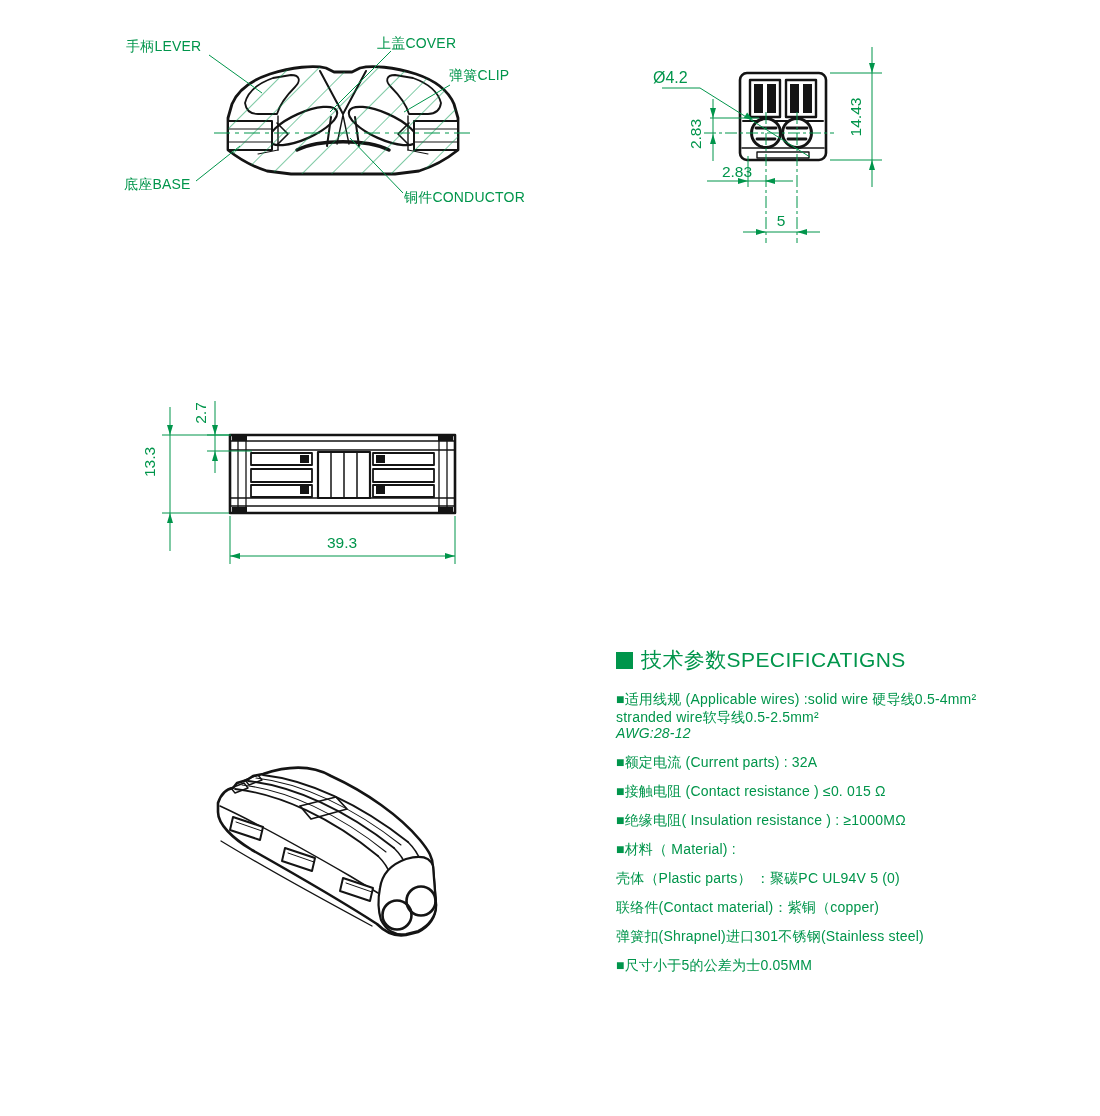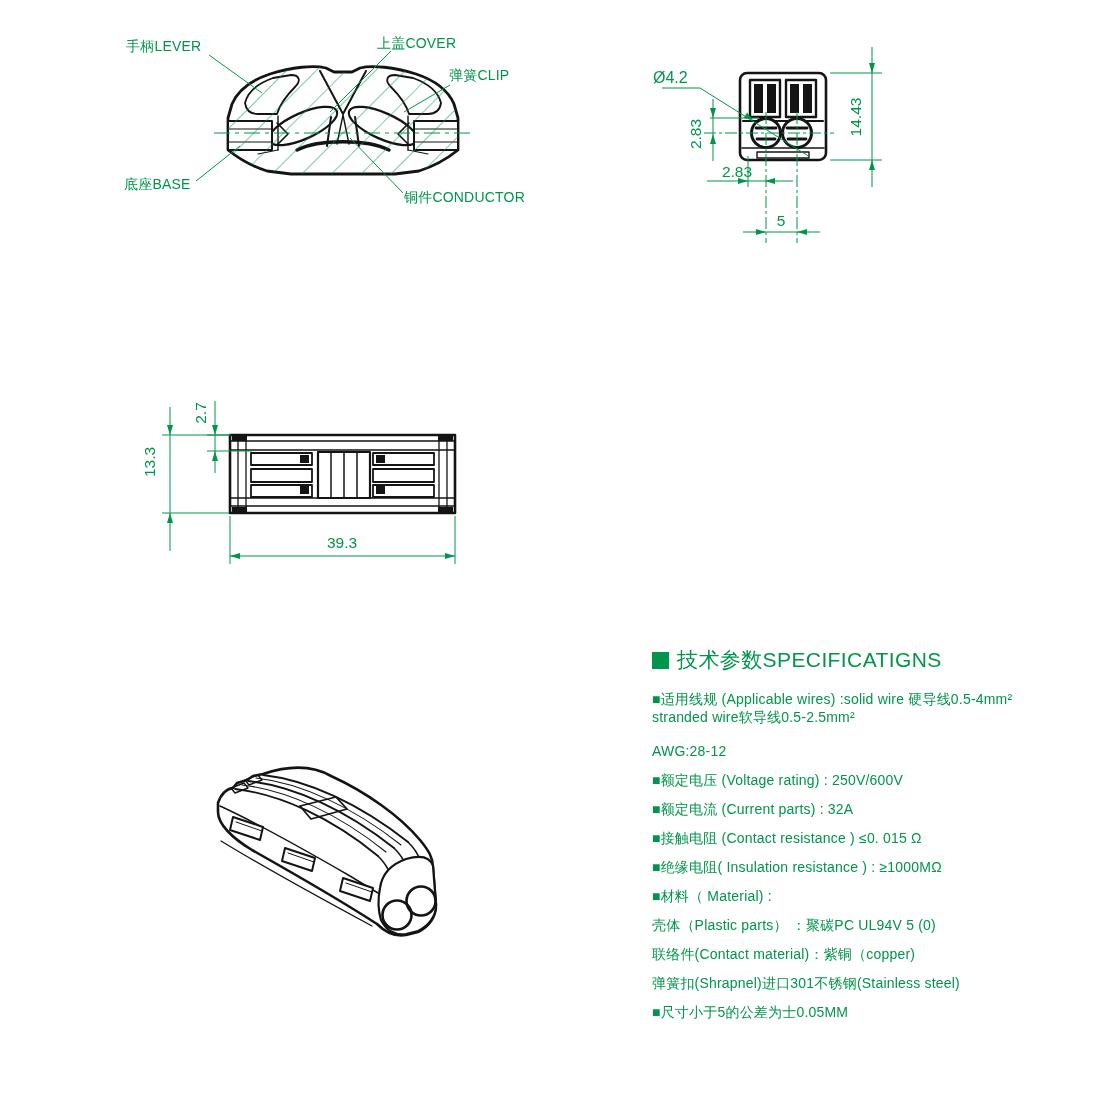--- a/index.html
+++ b/index.html
@@ -11,27 +11,27 @@
   svg.drawing{position:absolute;left:0;top:0;}
   svg text{font-family:"Liberation Sans","DejaVu Sans",sans-serif;}
   .ln{stroke:var(--ink);fill:none;stroke-linecap:round;stroke-linejoin:round;}
   .w{fill:#fff;stroke:var(--ink);stroke-linejoin:round;}
   .dk{fill:var(--ink);stroke:none;}
   .g{stroke:var(--green);fill:none;stroke-width:1;}
   .gf{fill:var(--green);stroke:none;}
   .gt{fill:var(--green);font-size:15.5px;}
   .gt-big{fill:var(--green);font-size:16px;}
   .lbl{fill:var(--green);font-size:14px;letter-spacing:.2px;}
-  .specs{position:absolute;left:652px;top:646px;width:446px;color:var(--green);}
+  .specs{position:absolute;left:616px;top:646px;width:446px;color:var(--green);}
   .specs-title{display:flex;align-items:center;gap:8px;font-size:21px;letter-spacing:.4px;}
   .specs-title .sq{width:17px;height:17px;background:var(--green);flex:0 0 auto;}
   .spec-list{margin-top:18px;}
   .spec-line{font-size:14px;line-height:15px;margin-top:14px;letter-spacing:.2px;white-space:nowrap;}
   .spec-line.sub{margin-top:3px;}
-  .spec-line.tight{margin-top:19px;}
+  .spec-line.tight{margin-top:1px;font-style:italic;}
 </style>
 </head>
 <body>
 
 <div class="page">
 
   <svg class="drawing" width="1100" height="1116" viewBox="0 0 1100 1116">
     <defs>
       <pattern id="h45" patternUnits="userSpaceOnUse" width="21" height="21" patternTransform="rotate(45)">
         <line x1="0" y1="0" x2="0" y2="21" class="g"></line>
@@ -184,21 +184,20 @@
   <div class="specs">
     <div class="specs-title">
       <span class="sq"></span>
       <span>技术参数SPECIFICATIGNS</span>
     </div>
     <div class="spec-list">
 
     <div class="spec-line">■适用线规 (Applicable wires) :solid wire 硬导线0.5-4mm²</div>
         <div class="spec-line sub">stranded wire软导线0.5-2.5mm²</div>
         <div class="spec-line tight">AWG:28-12</div>
-        <div class="spec-line">■额定电压 (Voltage rating) : 250V/600V</div>
         <div class="spec-line">■额定电流 (Current parts) : 32A</div>
         <div class="spec-line">■接触电阻 (Contact resistance ) ≤0. 015 Ω</div>
         <div class="spec-line">■绝缘电阻( Insulation resistance )  : ≥1000MΩ</div>
         <div class="spec-line">■材料（ Material) :</div>
         <div class="spec-line">壳体（Plastic parts） ：聚碳PC UL94V 5 (0)</div>
         <div class="spec-line">联络件(Contact material)：紫铜（copper)</div>
         <div class="spec-line">弹簧扣(Shrapnel)进口301不锈钢(Stainless steel)</div>
         <div class="spec-line">■尺寸小于5的公差为士0.05MM</div>
       </div>
   </div>

